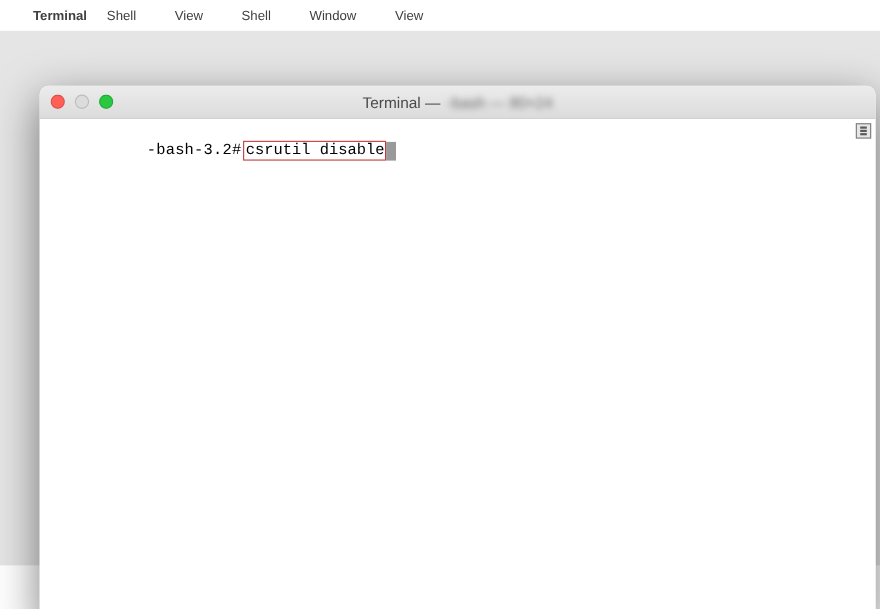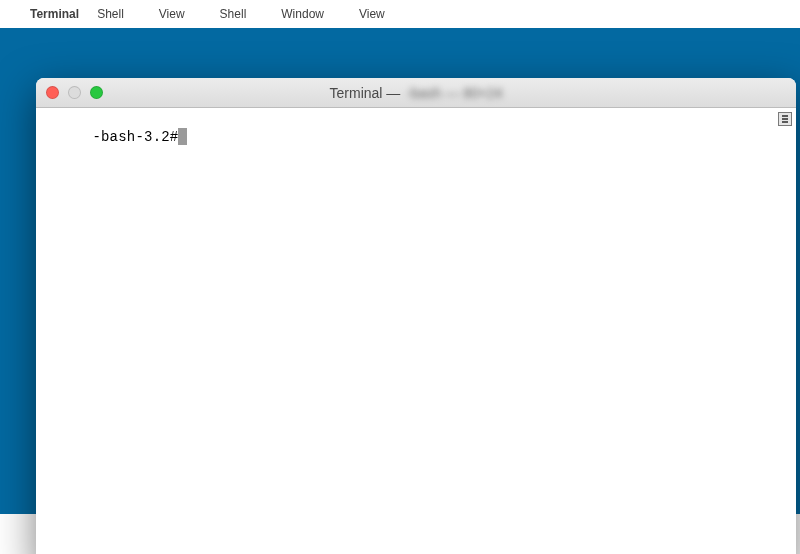--- a/index.html
+++ b/index.html
@@ -33,21 +33,21 @@
       font-weight: 700;
       margin-right: 18px;
     }
     .menu-item {
       margin-right: 35px;
       font-weight: 400;
       cursor: default;
       text-align: right;
     }
     .desktop {
-      background: #0369a1;
+      background: #e5e5e5;
       height: 486px;
       width: 100%;
       position: relative;
       padding-top: 50px;
     }
     .window {
       position: absolute;
       left: 36px;
       top: 50px;
       width: 760px;
@@ -108,20 +108,21 @@
       color: #000;
       padding: 4px 6px;
       white-space: pre;
     }
     .prompt-line {
       display: inline-flex;
       align-items: center;
     }
     .prompt {
       letter-spacing: 0.2px;
+      margin-left: 41px;
     }
     .cmd-highlight {
       border: 1px solid #c43a3a;
       padding: 0 1px;
       margin-left: 2px;
       color: #000;
     }
     .cursor-block {
       display: inline-block;
       width: 9px;
@@ -172,18 +173,18 @@
         <div class="tl tl-max"></div>
       </div>
       <div class="title-center">
         <span>Terminal —</span>
         <span class="title-blur">-bash — 80×24</span>
       </div>
     </div>
     <div class="terminal-body">
       <span class="prompt-line">
         <span class="prompt">-bash-3.2#</span>
-        <span class="cursor-block"></span>
+        <span class="cmd-highlight">csrutil disable</span><span class="cursor-block"></span>
       </span>
       <div class="scroll-indicator"></div>
     </div>
   </div>
 </div>
 
 </body></html>

